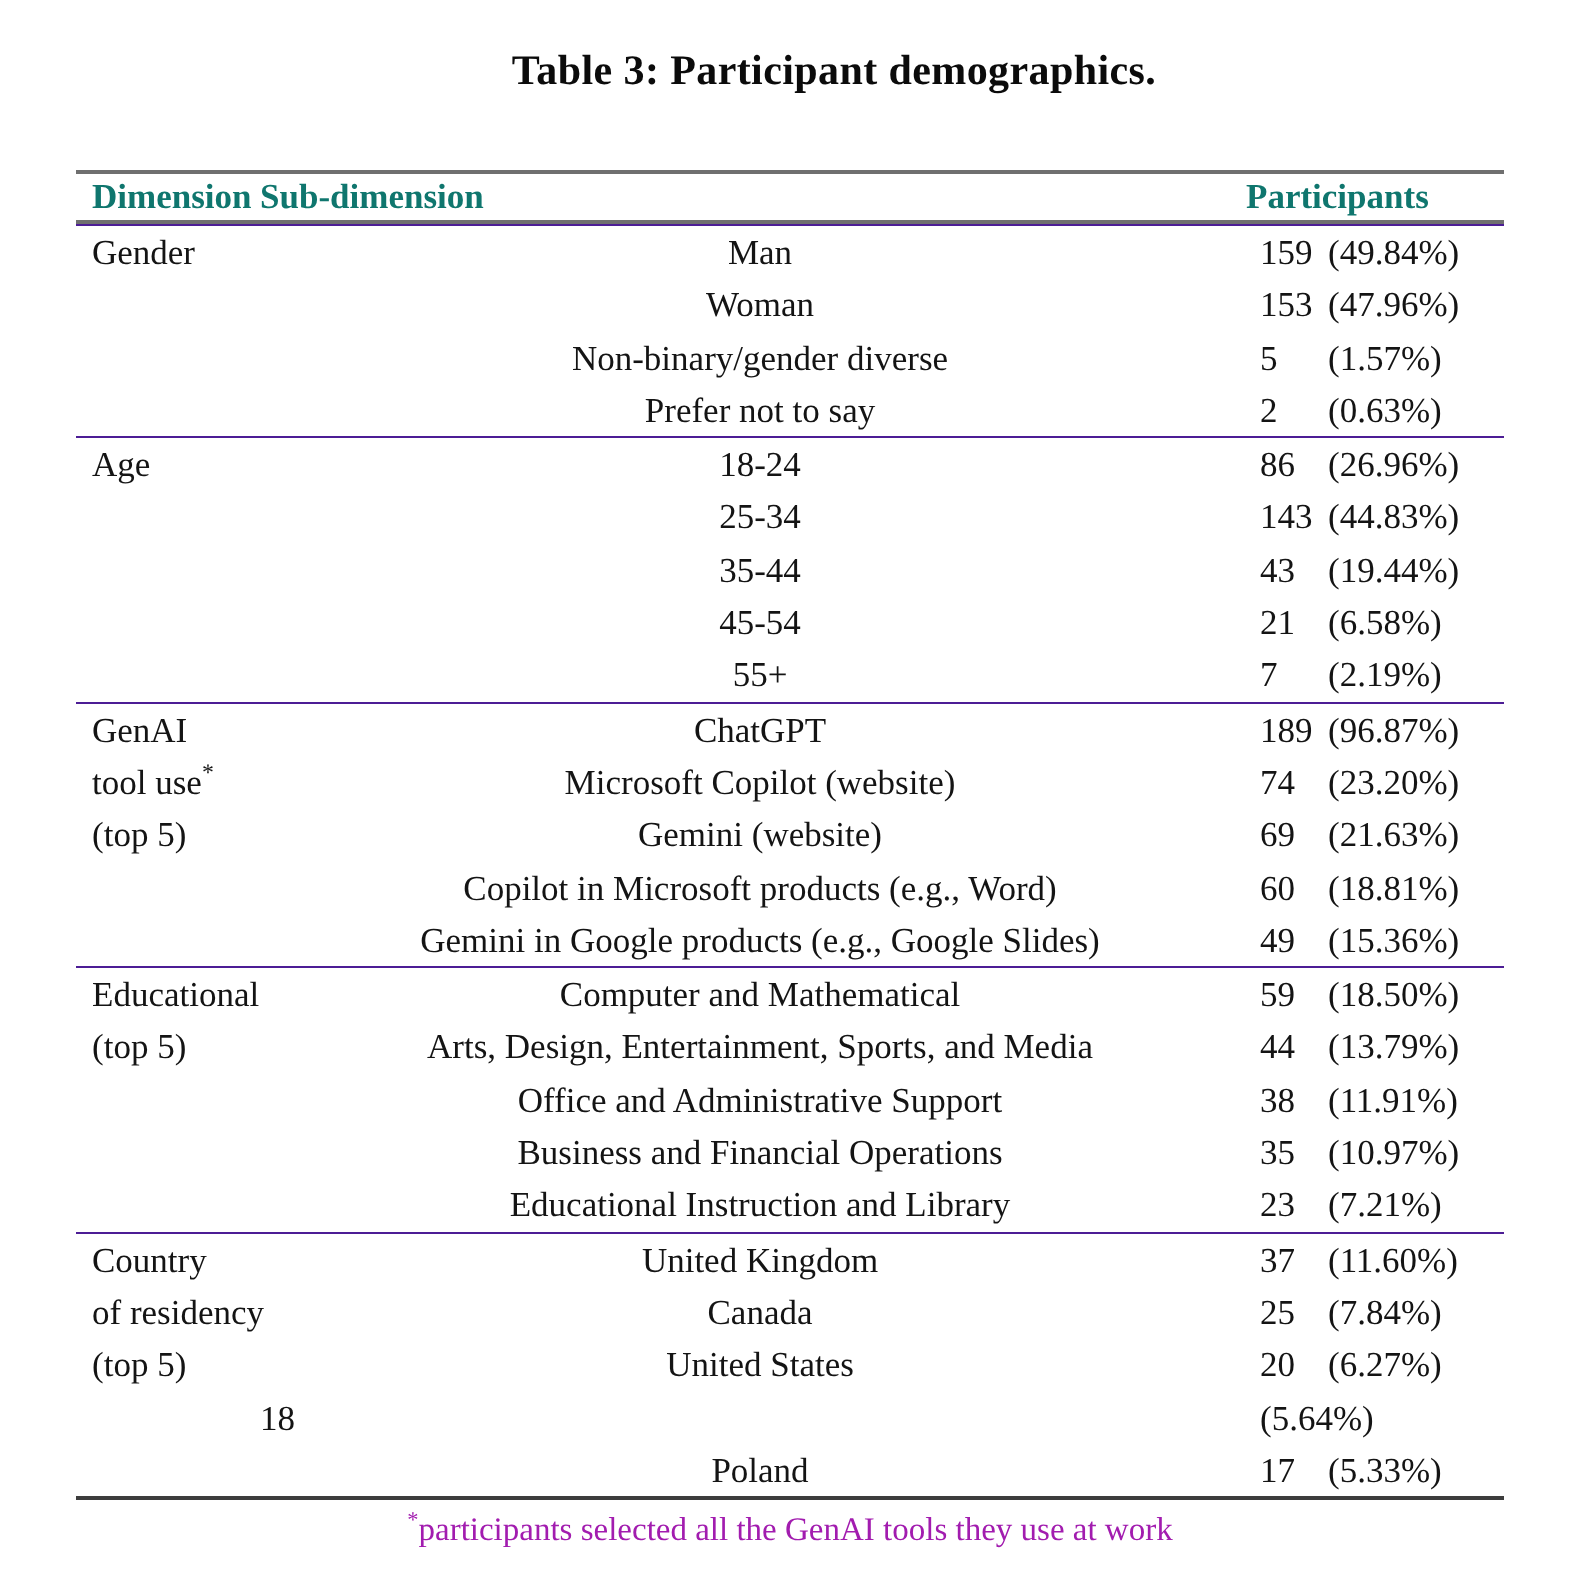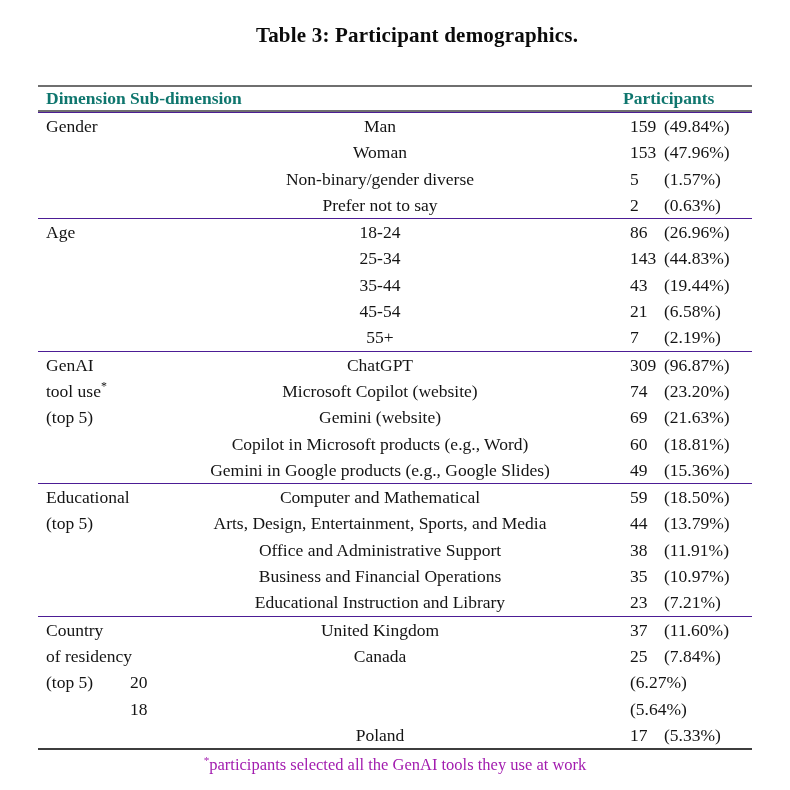--- a/index.html
+++ b/index.html
@@ -136,21 +136,21 @@
 
     <div class="section">
       <div class="dim-col">
         <div class="dim-line"><span>GenAI</span></div>
         <div class="dim-line"><span>tool use</span><sup>*</sup></div>
         <div class="dim-line"><span>(top 5)</span></div>
       </div>
       <div class="rows-col">
         <div class="row">
           <div class="c-sub">ChatGPT</div>
-          <div class="c-count">309</div>
+          <div class="c-count">189</div>
           <div class="c-pct">(96.87%)</div>
         </div>
         <div class="row">
           <div class="c-sub">Microsoft Copilot (website)</div>
           <div class="c-count">74</div>
           <div class="c-pct">(23.20%)</div>
         </div>
         <div class="row">
           <div class="c-sub">Gemini (website)</div>
           <div class="c-count">69</div>
@@ -214,20 +214,21 @@
           <div class="c-sub">United Kingdom</div>
           <div class="c-count">37</div>
           <div class="c-pct">(11.60%)</div>
         </div>
         <div class="row">
           <div class="c-sub">Canada</div>
           <div class="c-count">25</div>
           <div class="c-pct">(7.84%)</div>
         </div>
         <div class="row">
+          <div class="c-sub">United States</div>
           <div class="c-count">20</div>
           <div class="c-pct">(6.27%)</div>
         </div>
         <div class="row">
           <div class="c-count">18</div>
           <div class="c-pct">(5.64%)</div>
         </div>
         <div class="row">
           <div class="c-sub">Poland</div>
           <div class="c-count">17</div>

